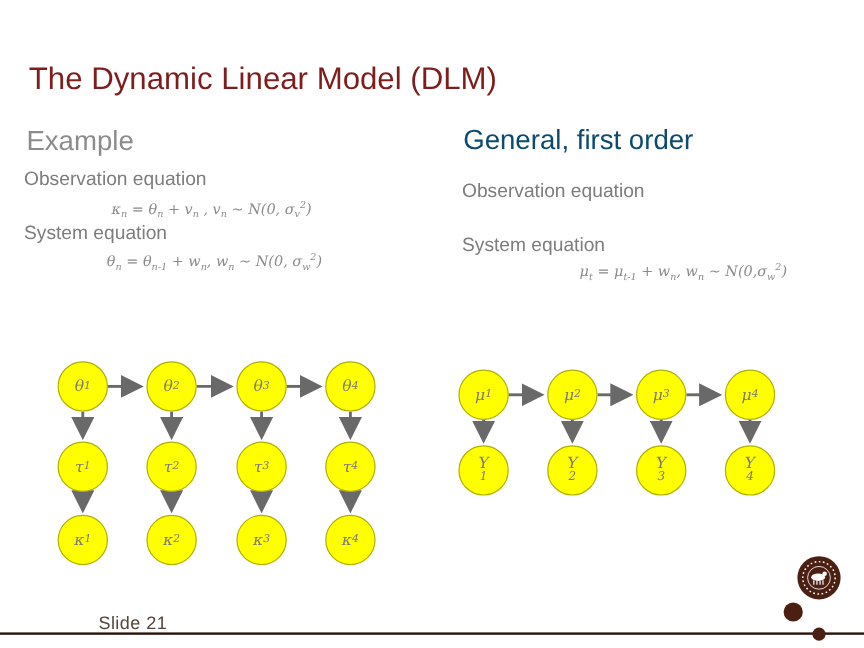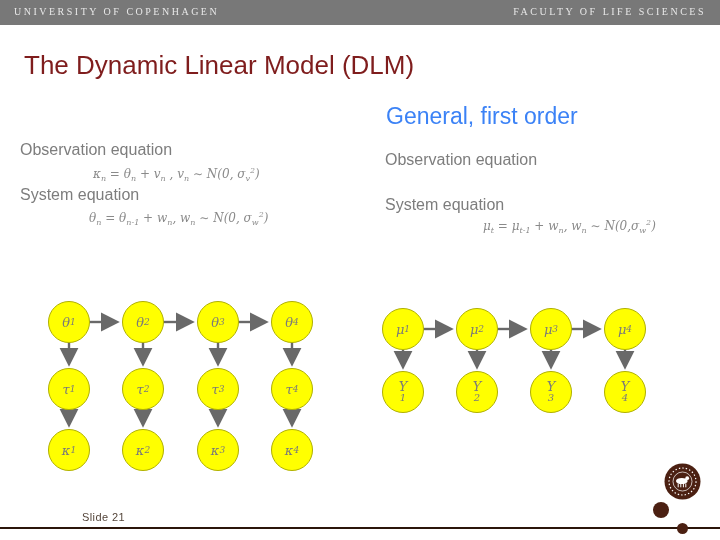--- a/index.html
+++ b/index.html
@@ -8,55 +8,52 @@
   
   .topbar{position:absolute;left:0;top:0;width:720px;height:25px;background:#787878;}
   .topbar span{position:absolute;top:6px;font-family:"Liberation Serif",serif;font-size:10px;
                letter-spacing:2.5px;color:#e8e8e8;white-space:nowrap;}
   .topbar .tl{left:14px;}
   .topbar .tr{right:14px;}
   
   .title{position:absolute;left:24px;top:50px;font-size:26px;color:#7f1d1d;}
   
   .h2{position:absolute;font-size:23px;color:#8c8c8c;}
-  .h2.right{color:#3b82f6;}
+  .h2.right{color:#0c4a6e;}
   .h3{position:absolute;font-size:16px;color:#7d7d7d;}
   .eq{position:absolute;font-family:"DejaVu Serif",serif;font-style:italic;font-size:12px;
       color:#8a8a8a;white-space:nowrap;margin-left:36px;}
   .eq sub{font-size:8px;vertical-align:-3px;line-height:0;}
   .eq sup{font-size:8px;vertical-align:5px;line-height:0;}
   
   .node{position:absolute;width:42px;height:42px;border-radius:50%;background:#ffff00;
         border:1px solid #b0b000;box-sizing:border-box;display:flex;align-items:center;
         justify-content:center;font-family:"DejaVu Serif",serif;font-style:italic;
         color:#7a7a7a;font-size:13px;z-index:2;}
   .node sub{font-size:9px;vertical-align:-2px;line-height:0;}
   .node.ynode{flex-direction:column;line-height:11px;font-size:13px;}
   .node.ynode .num{font-size:10px;}
   .arrows{position:absolute;left:0;top:0;z-index:1;pointer-events:none;}
   
-  .slideno{position:absolute;left:82px;top:511px;font-size:11px;color:#55463b;letter-spacing:.4px;}
+  .slideno{position:absolute;left:82px;top:511px;font-size:15px;color:#55463b;letter-spacing:.4px;}
   .footline{position:absolute;left:0;top:527px;width:720px;height:2px;background:#2b150a;}
   .dot{position:absolute;border-radius:50%;background:#4b2012;z-index:3;}
   .dot.big{left:653px;top:502px;width:16px;height:16px;}
   .dot.small{left:677px;top:523px;width:11px;height:11px;}
   .seal{position:absolute;left:664px;top:463px;width:37px;height:37px;z-index:3;}
 </style>
 </head>
 <body>
 
 <div class="slide">
 
-  <div class="topbar">
-    <span class="tl">UNIVERSITY OF COPENHAGEN</span>
-    <span class="tr">FACULTY OF LIFE SCIENCES</span>
-  </div>
 
   <div class="title">The Dynamic Linear Model (DLM)</div>
 
+  <div class="h2" style="left:22px;top:104px">Example</div>
   <div class="h3" style="left:20px;top:141px">Observation equation</div>
   <div class="eq" style="left:57px;top:167px">κ<sub>n</sub> = θ<sub>n</sub> + v<sub>n</sub> , v<sub>n</sub> ∼ N(0, σ<sub>v</sub><sup>2</sup>)</div>
   <div class="h3" style="left:20px;top:186px">System equation</div>
   <div class="eq" style="left:53px;top:211px">θ<sub>n</sub> = θ<sub>n-1</sub> + w<sub>n</sub>, w<sub>n</sub> ∼ N(0, σ<sub>w</sub><sup>2</sup>)</div>
 
   <div class="h2 right" style="left:386px;top:103px">General, first order</div>
   <div class="h3" style="left:385px;top:151px">Observation equation</div>
   <div class="h3" style="left:385px;top:196px">System equation</div>
   <div class="eq" style="left:447px;top:219px">μ<sub>t</sub> = μ<sub>t-1</sub> + w<sub>n</sub>, w<sub>n</sub> ∼ N(0,σ<sub>w</sub><sup>2</sup>)</div>
 

